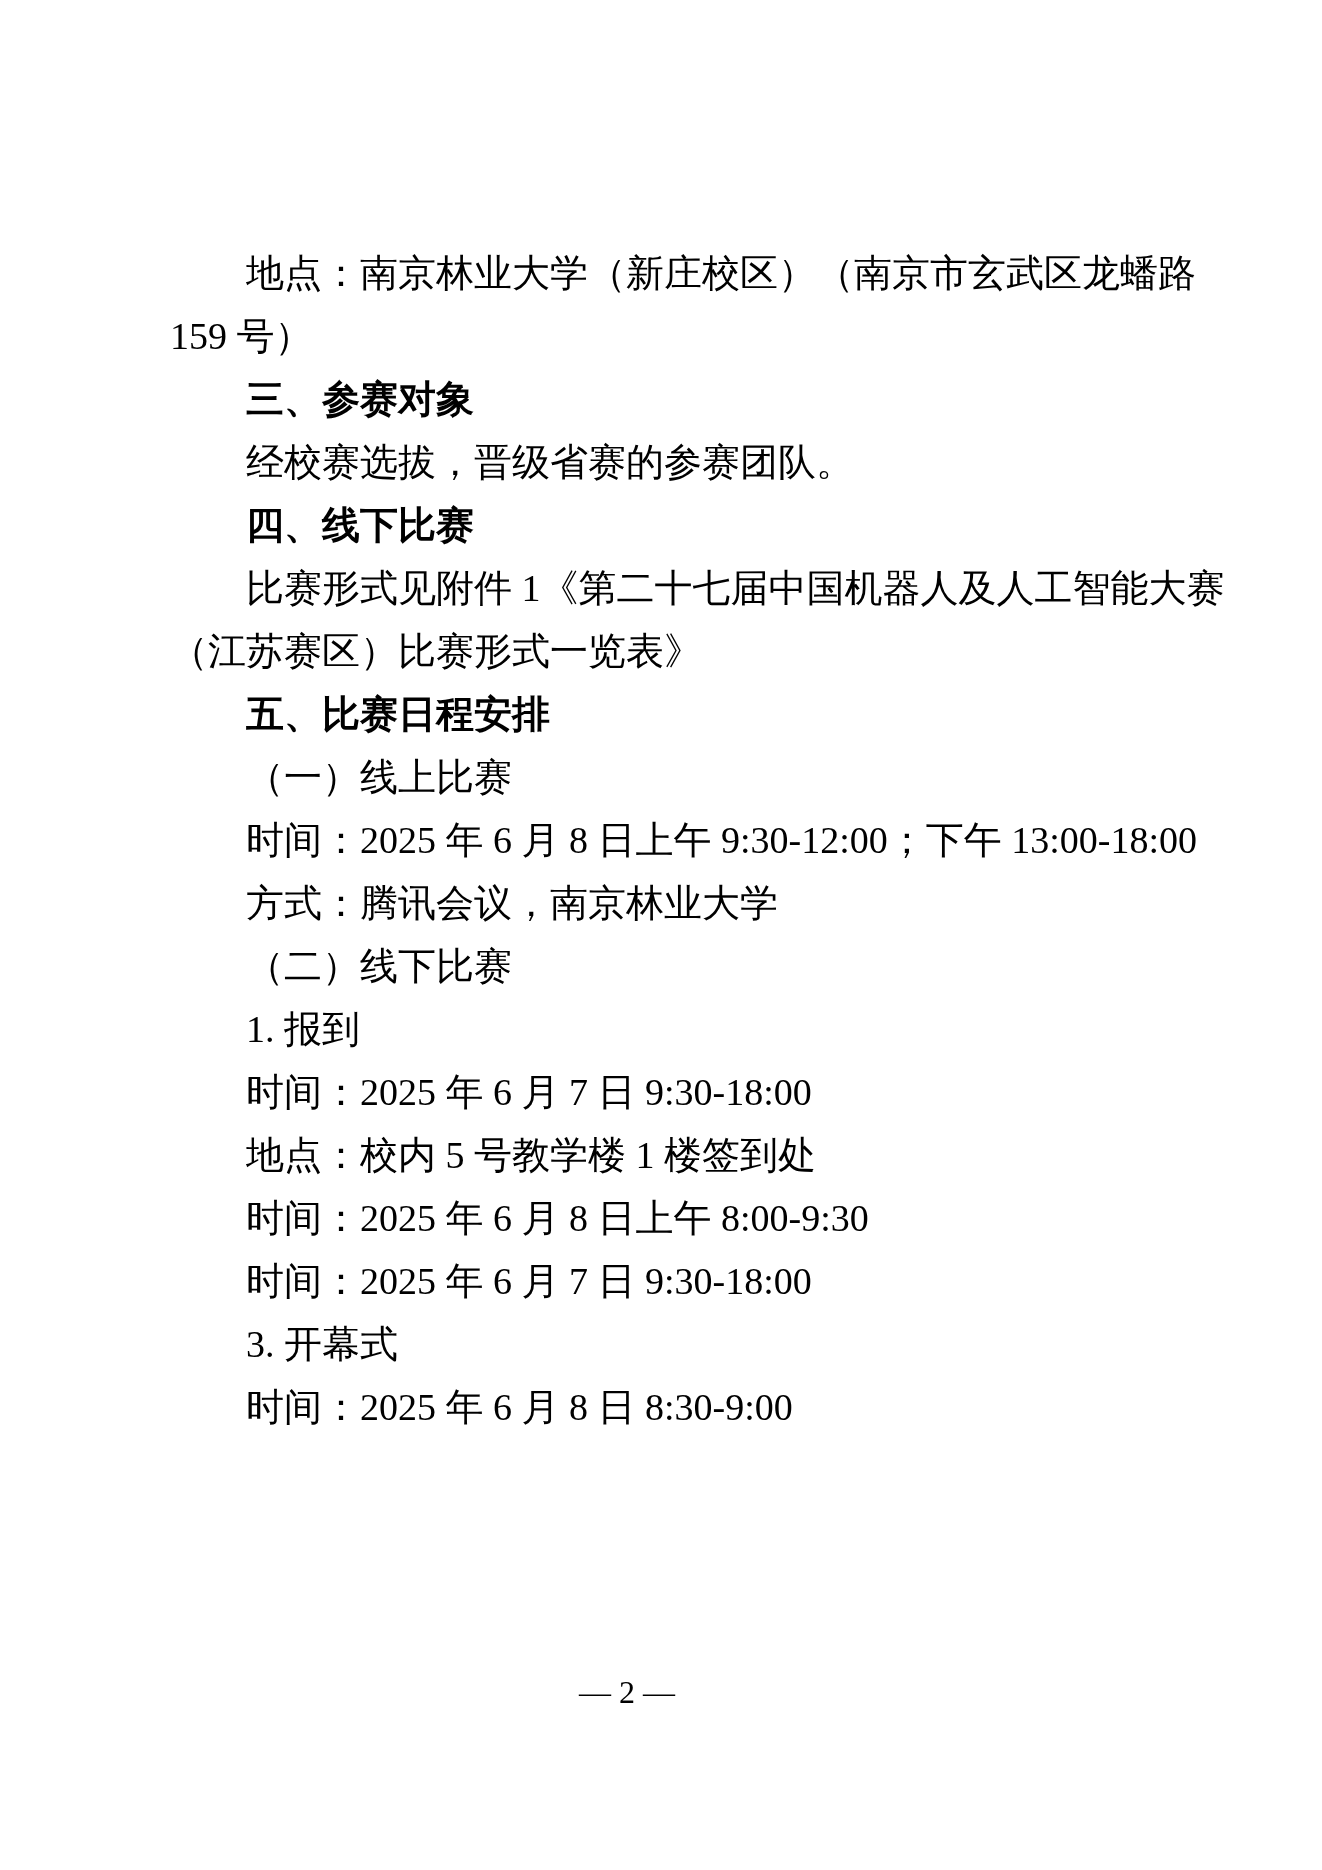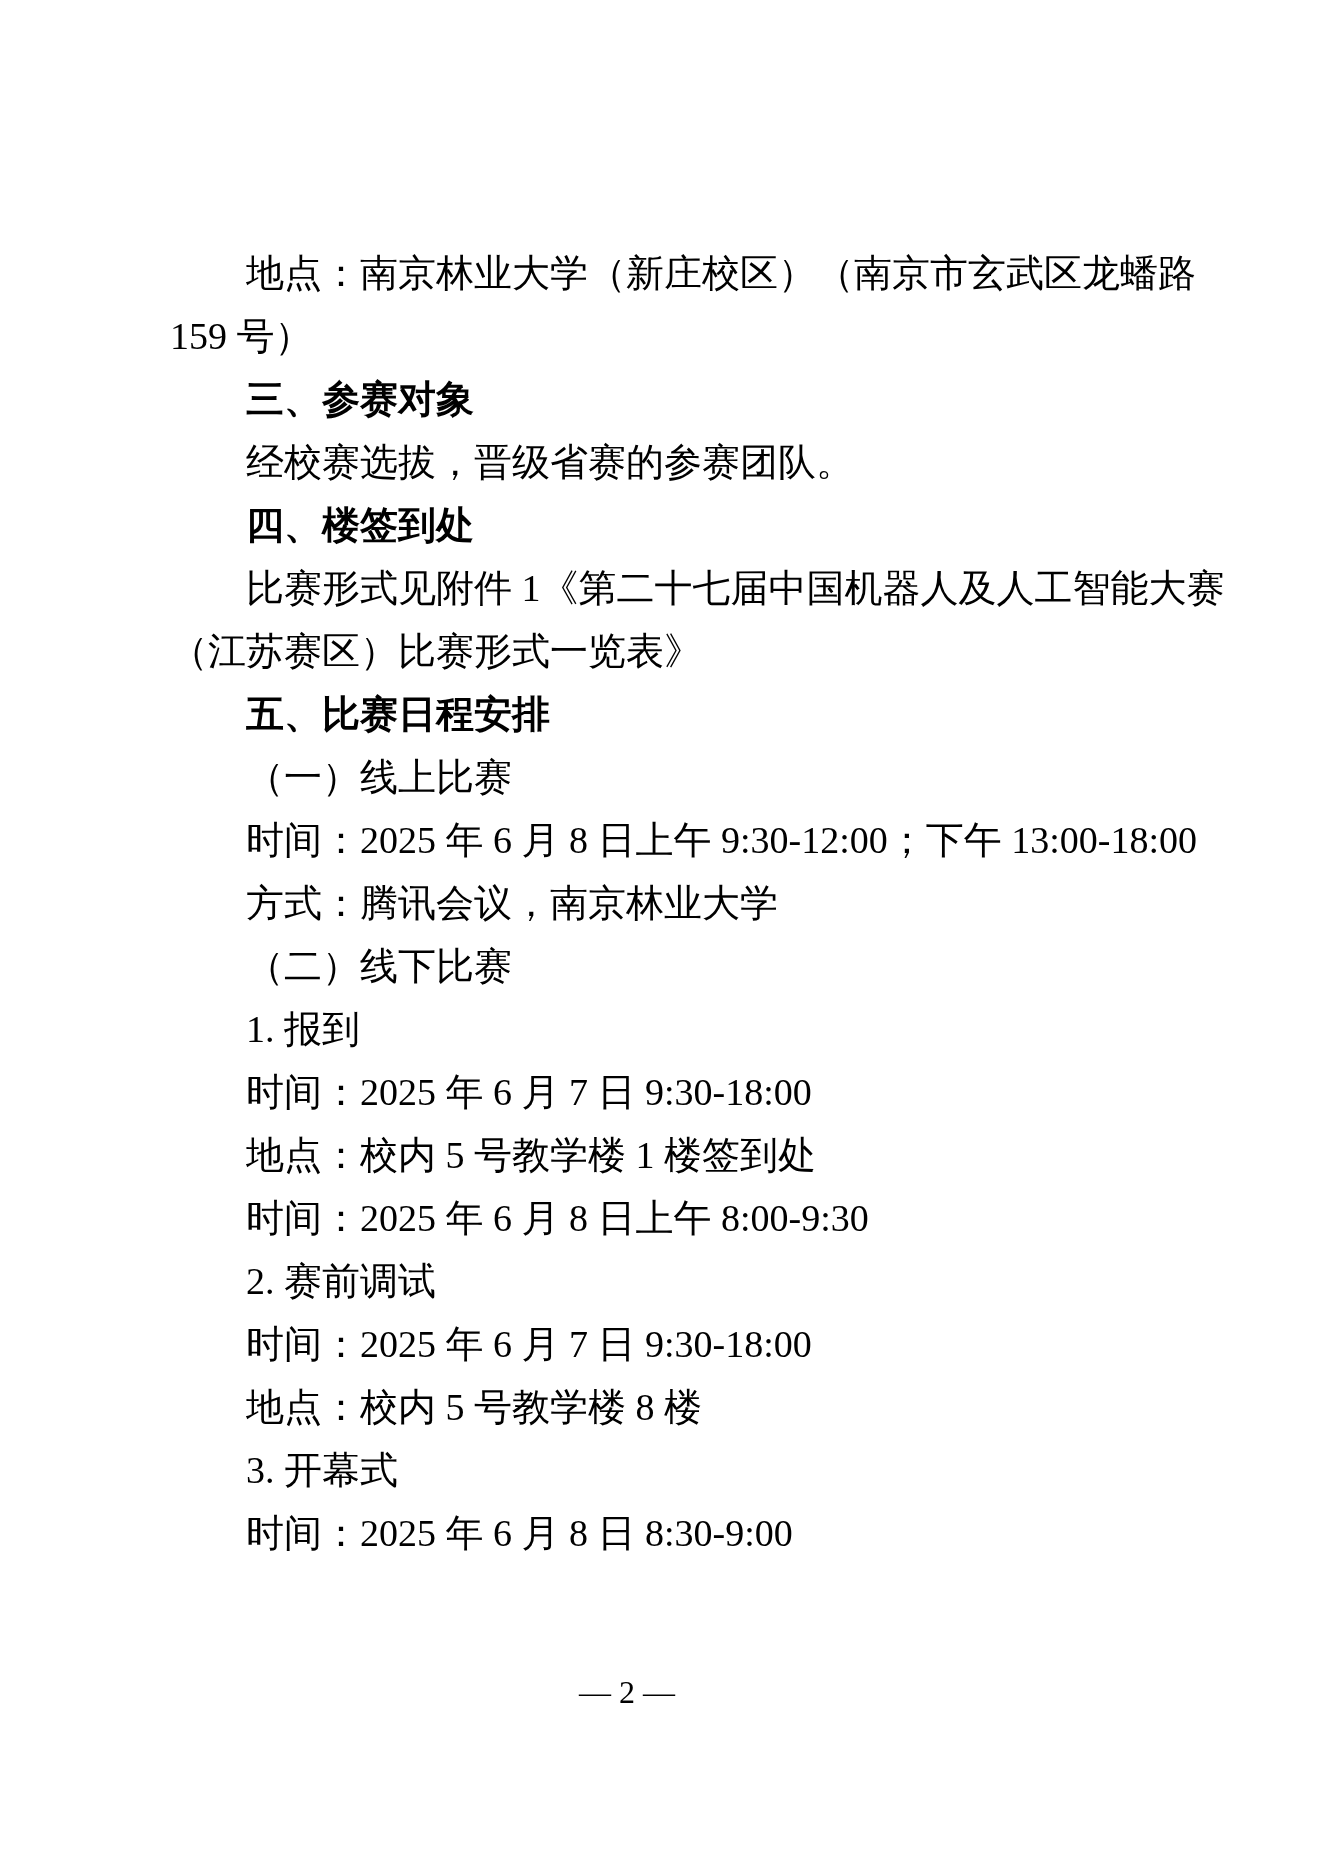--- a/index.html
+++ b/index.html
@@ -57,34 +57,32 @@
 </style>
 </head>
 <body>
 
 <div class="page">
   <div class="content" id="doc-body">
       <div class="line body indent">地点：南京林业大学（新庄校区）（南京市玄武区龙蟠路</div>
       <div class="line body">159 号）</div>
       <div class="line heading indent">三、参赛对象</div>
       <div class="line body indent">经校赛选拔，晋级省赛的参赛团队。</div>
-      <div class="line heading indent">四、楼签到处</div>
+      <div class="line heading indent">四、线下比赛</div>
       <div class="line body indent">比赛形式见附件 1《第二十七届中国机器人及人工智能大赛</div>
       <div class="line body">（江苏赛区）比赛形式一览表》</div>
       <div class="line heading indent">五、比赛日程安排</div>
       <div class="line subheading indent">（一）线上比赛</div>
       <div class="line body indent">时间：2025 年 6 月 8 日上午 9:30-12:00；下午 13:00-18:00</div>
       <div class="line body indent">方式：腾讯会议，南京林业大学</div>
       <div class="line subheading indent">（二）线下比赛</div>
       <div class="line numbered indent">1. 报到</div>
       <div class="line body indent">时间：2025 年 6 月 7 日 9:30-18:00</div>
       <div class="line body indent">地点：校内 5 号教学楼 1 楼签到处</div>
       <div class="line body indent">时间：2025 年 6 月 8 日上午 8:00-9:30</div>
-      <div class="line numbered indent">2. 赛前调试</div>
       <div class="line body indent">时间：2025 年 6 月 7 日 9:30-18:00</div>
-      <div class="line body indent">地点：校内 5 号教学楼 8 楼</div>
       <div class="line numbered indent">3. 开幕式</div>
       <div class="line body indent">时间：2025 年 6 月 8 日 8:30-9:00</div>
     </div>
   <div class="footer">
     <span>— 2 —</span>
   </div>
 </div>
 
 </body></html>

